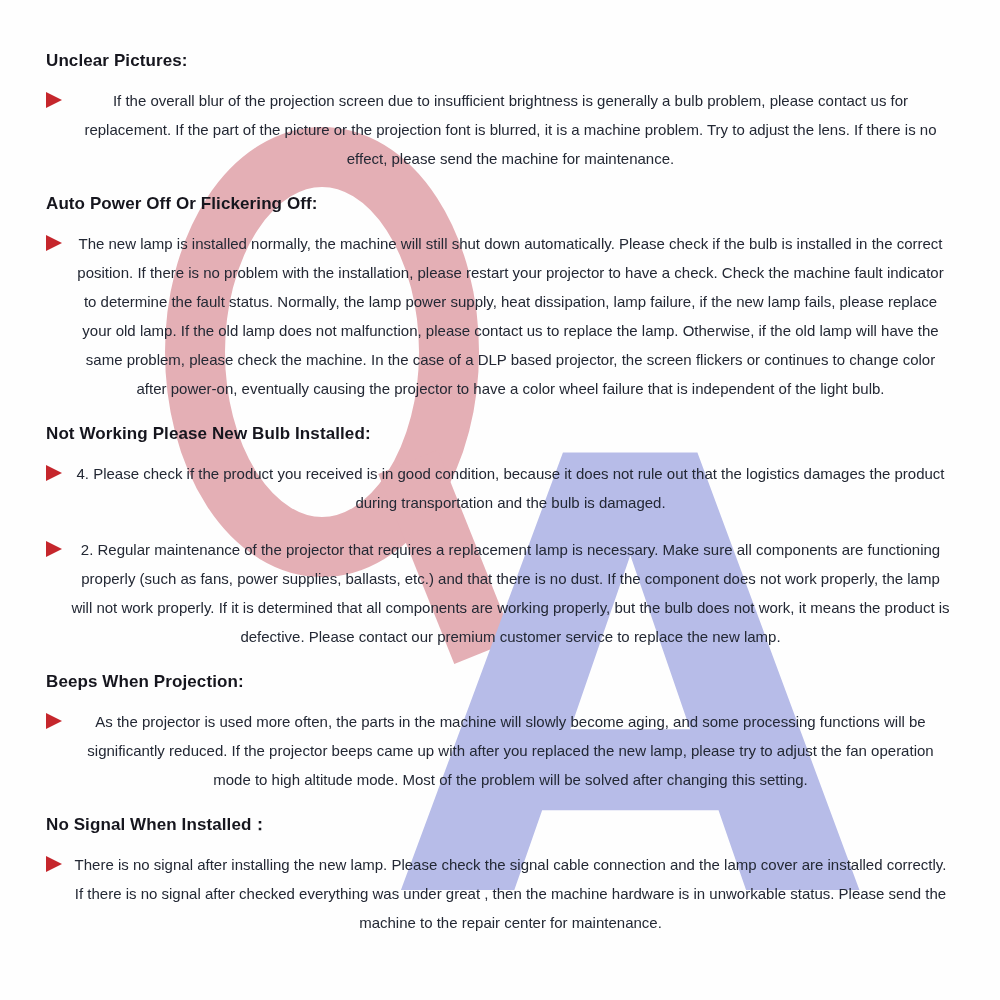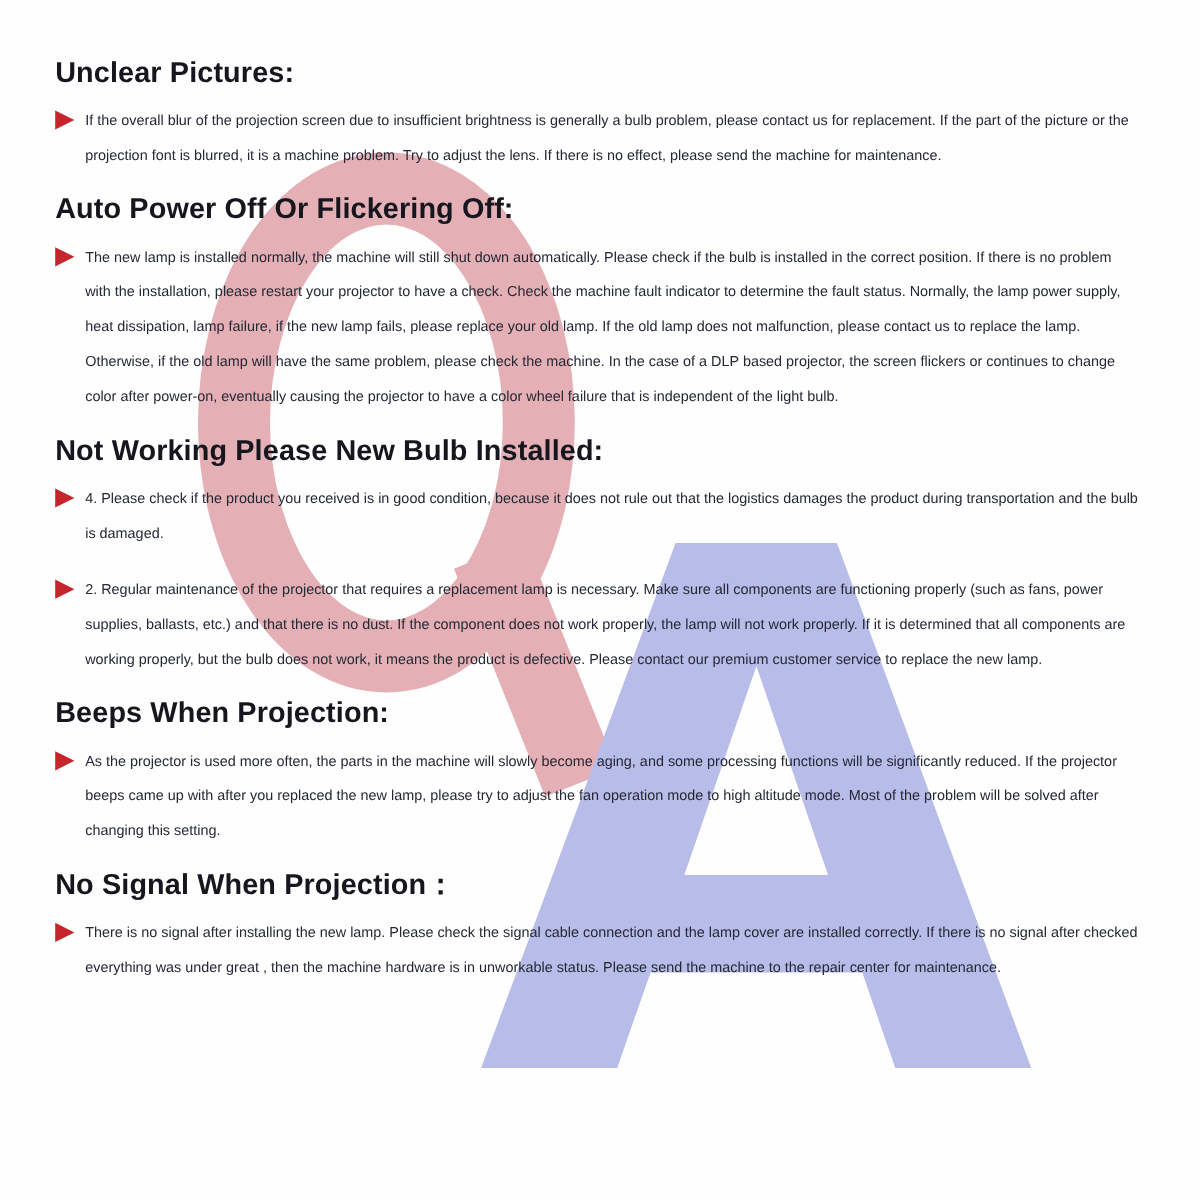--- a/index.html
+++ b/index.html
@@ -26,21 +26,21 @@
     font-size: 600px;
   }
   .content {
     position: relative;
     z-index: 1;
     padding: 48px 50px 0 46px;
     box-sizing: border-box;
   }
   h2.sec-heading {
     margin: 18px 0 12px 0;
-    font-size: 24px;
+    font-size: 17px;
     line-height: 26px;
     font-weight: bold;
     color: #16161e;
     letter-spacing: 0.1px;
   }
   section:first-of-type h2.sec-heading { margin-top: 0; }
   .bullet-row {
     display: flex;
     align-items: flex-start;
     margin: 0 0 18px 0;
@@ -50,24 +50,25 @@
     width: 0; height: 0;
     border-left: 16px solid #c5262c;
     border-top: 8.5px solid transparent;
     border-bottom: 8.5px solid transparent;
     margin-top: 6px;
     margin-right: 9px;
     flex-shrink: 0;
   }
   .bullet-text {
     margin: 0;
-    font-size: 12px;
+    font-size: 15px;
     line-height: 29px;
     color: #232834;
     max-width: 880px;
+    text-align: center;
   }
 </style>
 </head>
 <body>
 
 <div class="doc">
 
   <svg class="wm" width="1000" height="1000" viewBox="0 0 1000 1000" aria-hidden="true">
     <g>
       <ellipse cx="322" cy="352" rx="127" ry="195" fill="none" stroke-width="60" stroke="#e4afb5"></ellipse>
@@ -110,21 +111,21 @@
 
     <section>
       <h2 class="sec-heading">Beeps When Projection:</h2>
       <div class="bullet-row">
         <span class="tri"></span>
         <p class="bullet-text">As the projector is used more often, the parts in the machine will slowly become aging, and some processing functions will be significantly reduced. If the projector beeps came up with after you replaced the new lamp, please try to adjust the fan operation mode to high altitude mode. Most of the problem will be solved after changing this setting.</p>
       </div>
     </section>
 
     <section>
-      <h2 class="sec-heading">No Signal When Projection：</h2>
+      <h2 class="sec-heading">No Signal When Installed：</h2>
       <div class="bullet-row">
         <span class="tri"></span>
         <p class="bullet-text">There is no signal after installing the new lamp. Please check the signal cable connection and the lamp cover are installed correctly. If there is no signal after checked everything was under great , then the machine hardware is in unworkable status. Please send the machine to the repair center for maintenance.</p>
       </div>
     </section>
 
   </div>
 </div>
 
 </body></html>

